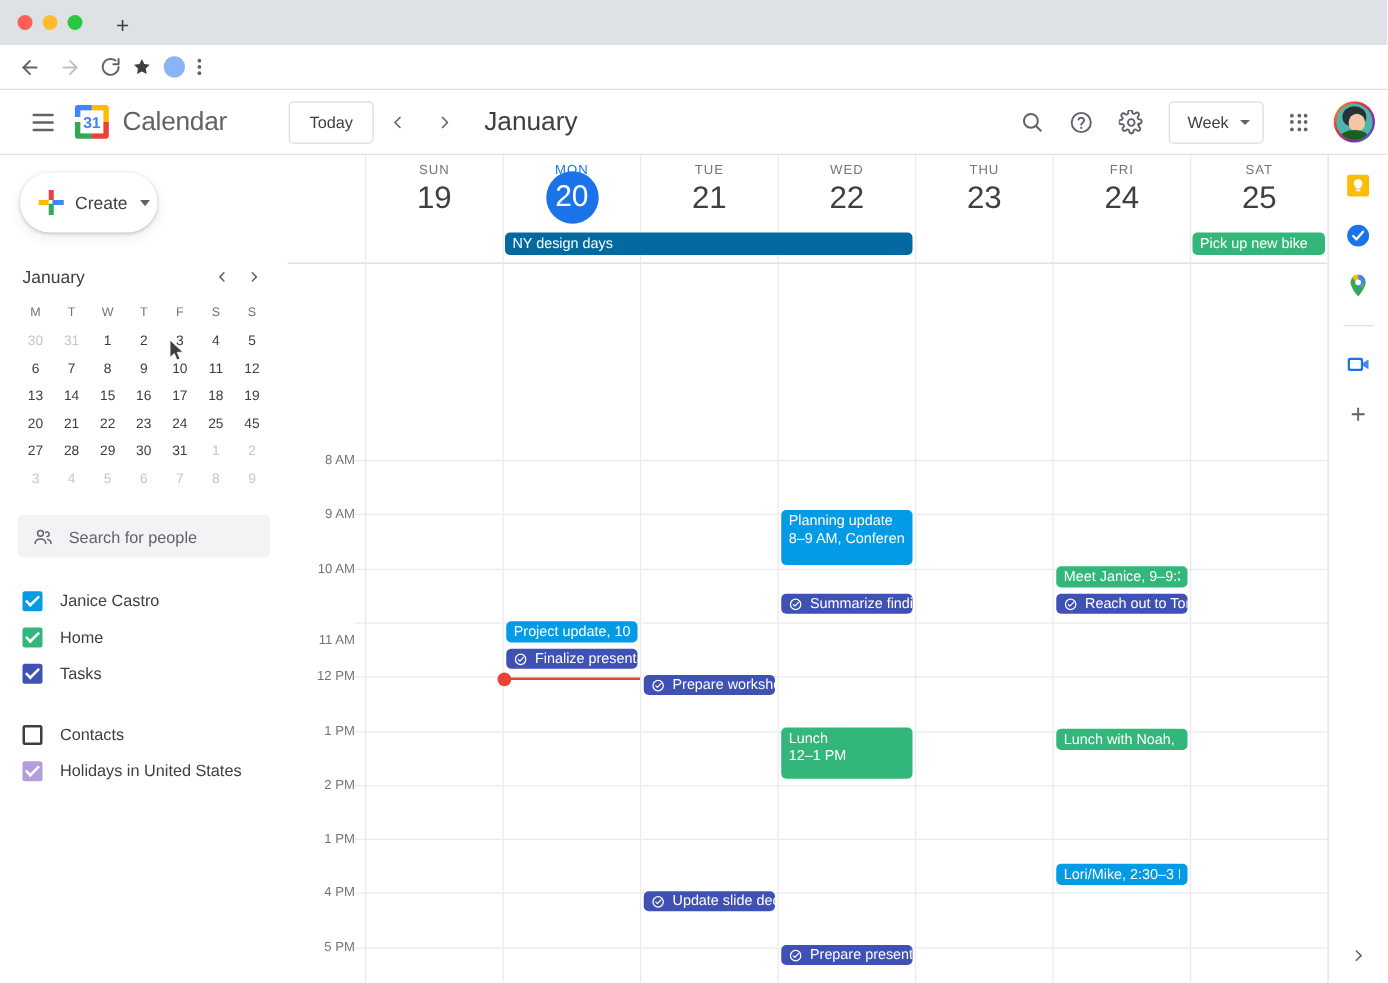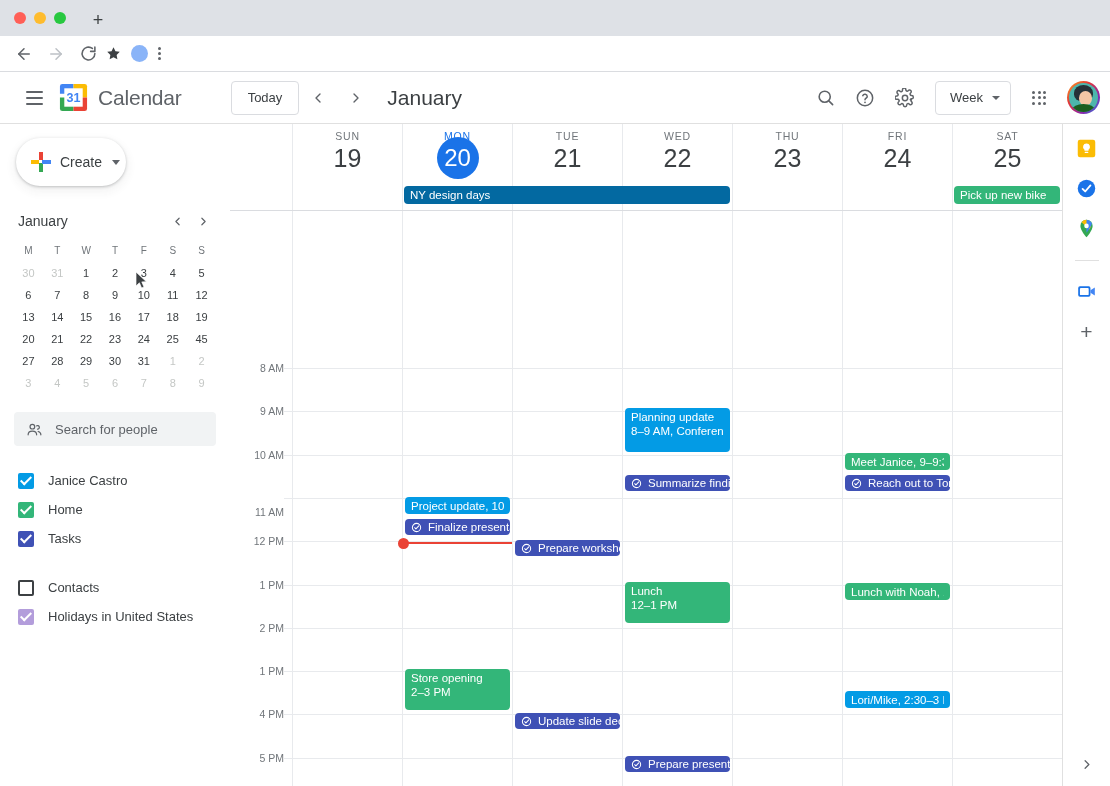--- a/index.html
+++ b/index.html
@@ -611,24 +611,20 @@
               </div>
               <div class="event task" style="top: 268px; height: 16px; left: 2px; right: 2px; background: rgb(63, 81, 181);">
                 <span class="task-ic">
                   <svg width="11" height="11" viewBox="0 0 24 24" fill="none" stroke="#fff" stroke-width="2.2">
                     <circle cx="12" cy="12" r="9"></circle>
                     <path d="M8 12.4l2.7 2.7L17 8.4" stroke-linecap="round" stroke-linejoin="round"></path>
                   </svg>
                 </span>
                 <span>Finalize presentation</span>
               </div>
-              <div class="event" style="top: 418px; height: 41px; left: 2px; right: 2px; background: rgb(51, 182, 121);">
-                <div class="et">Store opening</div>
-                <div class="es">2–3 PM</div>
-              </div>
               <div class="event" style="top: 569px; height: 144px; left: 2px; right: 2px; background: rgb(51, 182, 121);">
                 <div class="et">Dinner with Gloria</div>
               </div>
               <div class="now-line" style="top: 331px; left: 0px; right: 0px; background: rgb(234, 67, 53);"></div>
               <div class="now-dot" style="top: 326.5px; left: -5px; background: rgb(234, 67, 53);"></div>
             </div>
             <div class="gcol">
               <div class="hline" style="top: 157px;"></div>
               <div class="hline" style="top: 200.3px;"></div>
               <div class="hline" style="top: 243.6px;"></div>

